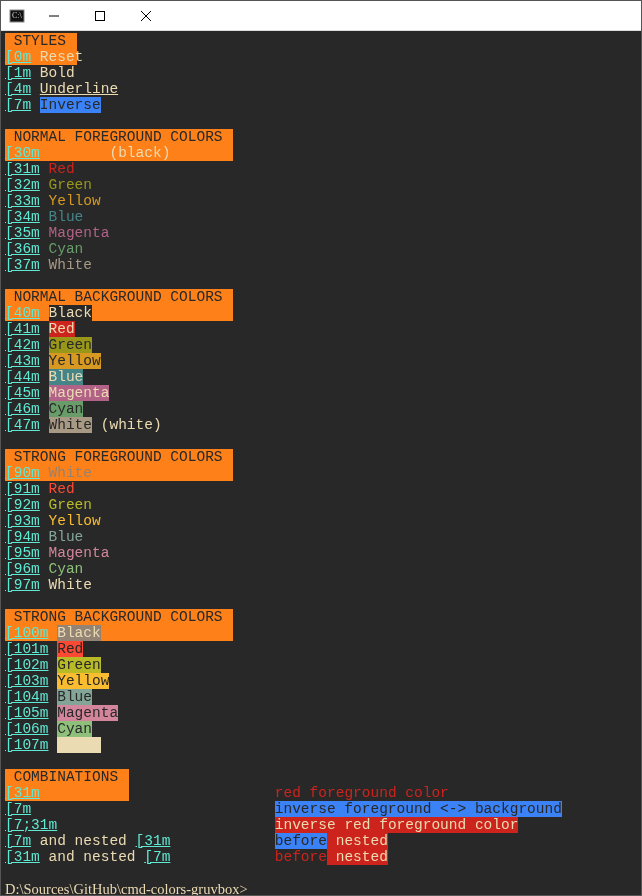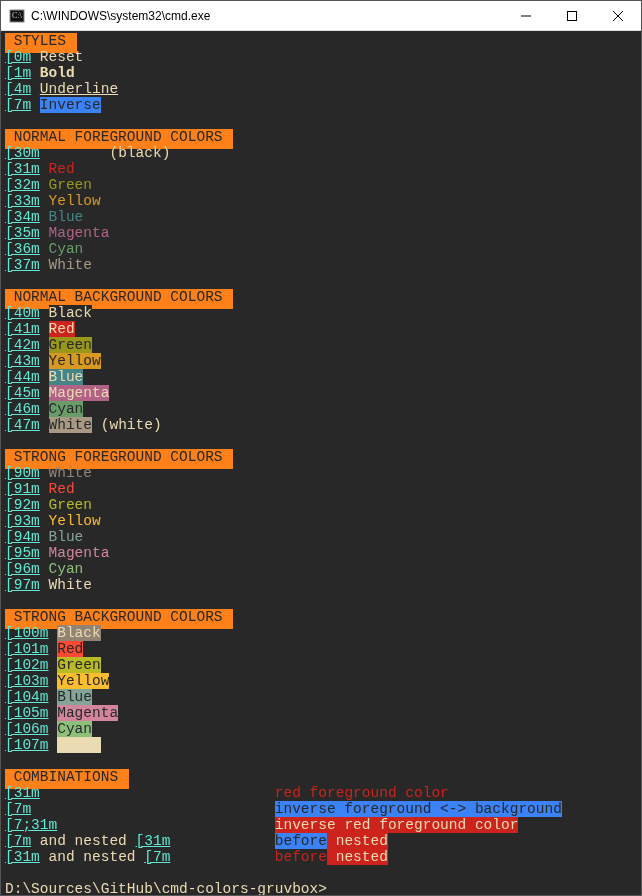--- a/index.html
+++ b/index.html
@@ -59,26 +59,26 @@
     line-height: 16px;
     padding: 2px 4px;
     white-space: pre;
     overflow: hidden;
   }
   .row { display: block; height: 16px; }
   .blank { height: 16px; }
   .hdr {
     color: #282828;
     background: #fe8019;
-    padding: 0 2px 4px 0;
+    padding: 0 2px 16px 0;
   }
   .esc { color: #928374; text-decoration: underline; }
   .code { color: #5eead4; text-decoration: underline; }
   .txt { }
-  .prompt { color: #ebdbb2; }
+  .prompt { color: #ebdbb2; font-family: Liberation Serif, serif; }
 
   
   .fg-black   { color: #282828; }
   .fg-red     { color: #cc241d; }
   .fg-green   { color: #98971a; }
   .fg-yellow  { color: #d79921; }
   .fg-blue    { color: #458588; }
   .fg-magenta { color: #b16286; }
   .fg-cyan    { color: #689d6a; }
   .fg-white   { color: #a89984; }
@@ -103,36 +103,35 @@
   .bg-bred    { background: #fb4934; }
   .bg-bgreen  { background: #b8bb26; }
   .bg-byellow { background: #fabd2f; }
   .bg-bblue   { background: #83a598; }
   .bg-bmagenta{ background: #d3869b; }
   .bg-bcyan   { background: #8ec07c; }
   .bg-bwhite  { background: #ebdbb2; }
 
   
   .s-reset { }
-  .s-bold { font-weight: bold; }
+  .s-bold { font-weight: normal; }
   .s-underline { text-decoration: underline; }
   .s-inverse { background: #3b82f6; color: #282828; }
 </style>
 </head>
 <body>
 
 <div class="window">
   <div class="titlebar">
     <span class="titlebar-icon">
       <svg width="16" height="16" viewBox="0 0 16 16">
         <rect x="1" y="2" width="14" height="12" fill="#111" stroke="#888"></rect>
         <text x="3" y="10" font-size="8" fill="#ccc" font-family="Consolas">C:\</text>
       </svg>
     </span>
-    <span class="titlebar-title">C:\WINDOWS\system32\cmd.exe</span>
     <div class="tbtn">
       <svg width="10" height="10">
           <line x1="0" y1="5" x2="10" y2="5" stroke="#000" stroke-width="1"></line>
         </svg>
     </div>
     <div class="tbtn">
       <svg width="10" height="10">
           <rect x="0.5" y="0.5" width="9" height="9" fill="none" stroke="#000" stroke-width="1"></rect>
         </svg>
     </div>

